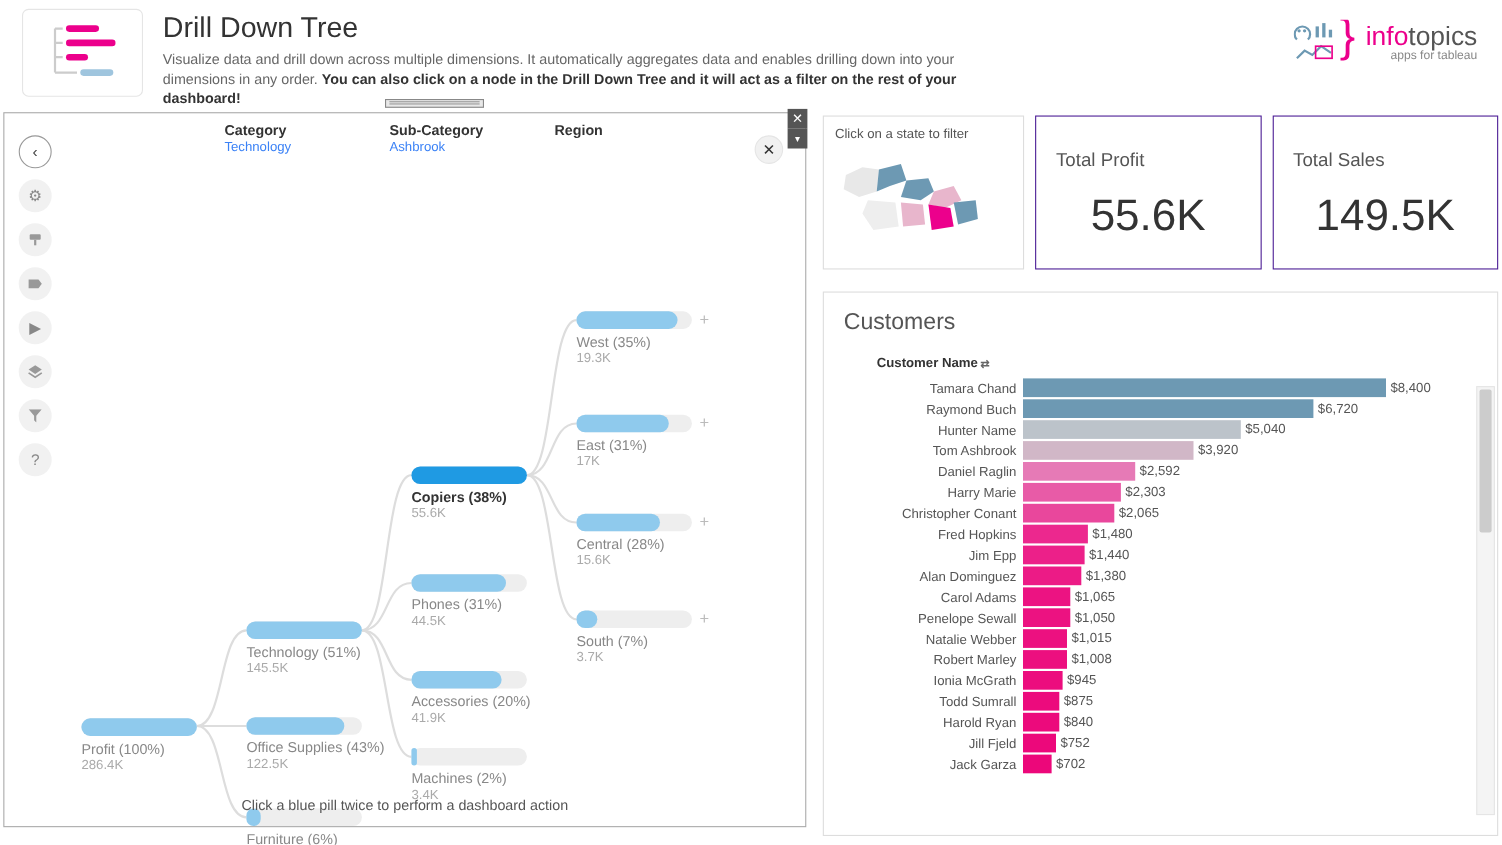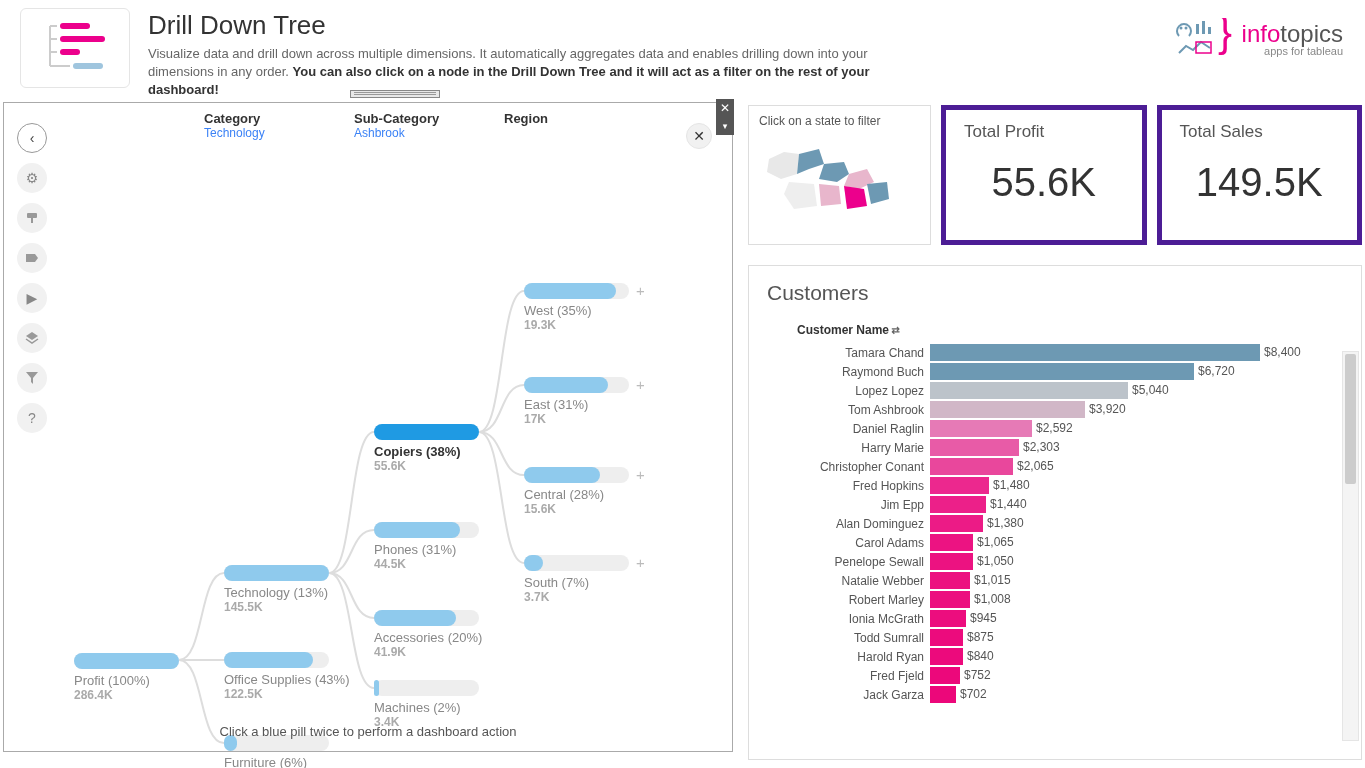--- a/index.html
+++ b/index.html
@@ -28,28 +28,28 @@
 .tree-headers{position:absolute;left:200px;top:8px;display:flex;gap:95px;font-size:13px}
 .tree-headers .hcol{width:130px}
 .tree-headers .hcol .hlabel{font-weight:700;color:#333}
 .tree-headers .hcol .hsub{color:#3b82f6;font-size:12px}
 .x-btn{position:absolute;right:20px;top:20px;width:26px;height:26px;border-radius:50%;background:#f1f1f1;border:1px solid #e5e5e5;display:flex;align-items:center;justify-content:center;font-size:14px;cursor:pointer;color:#333}
 .tree-svg{position:absolute;left:50px;top:60px;width:660px;height:540px}
 .pill{position:absolute;height:16px;border-radius:8px;background:#eee}
 .pill .fill{position:absolute;left:0;top:0;bottom:0;border-radius:8px}
 .node-label{position:absolute;font-size:13px;color:#888}
 .node-label.active{color:#333;font-weight:600}
-.node-label .val{display:block;font-size:12px;color:#aaa;font-weight:700}
+.node-label .val{display:block;font-size:12px;color:#aaa;font-weight:400}
 .expand{position:absolute;color:#bbb;font-size:15px;cursor:pointer}
 .tree-hint{position:absolute;bottom:12px;left:0;right:0;text-align:center;font-size:13px;color:#555}
 .right-top{position:absolute;left:745px;top:0;width:614px;height:140px;display:flex;gap:10px}
 .map-card{flex:0 0 183px;border:1px solid #ddd;padding:8px 10px}
 .map-card .mtitle{font-size:12px;color:#555;margin-bottom:6px}
 .map-svg{width:160px;height:90px}
-.kpi-card{flex:1;border:5px solid #4c1d95;padding:12px 18px}
+.kpi-card{flex:1;border:1px solid #4c1d95;padding:30px 18px}
 .kpi-card .klabel{font-size:17px;color:#555;font-weight:300;margin-bottom:18px}
 .kpi-card .kval{font-size:40px;font-weight:300;color:#333;text-align:center}
 .customers-panel{position:absolute;left:745px;top:160px;width:614px;height:495px;border:1px solid #ddd;padding:15px 18px}
 .customers-panel h2{font-size:21px;font-weight:300;color:#555;margin-bottom:18px}
 .chart-header{font-size:12px;font-weight:600;color:#333;padding-left:30px;margin-bottom:6px}
 .chart-header .sort-icon{display:inline-block;transform:rotate(90deg);font-size:10px;color:#666;margin-left:2px}
 .chart-rows{position:relative;height:390px;overflow:hidden}
 .crow{display:flex;align-items:center;height:19px;font-size:12px}
 .crow .name{width:163px;text-align:right;padding-right:6px;color:#555}
 .crow .bar-wrap{flex:1;position:relative;height:17px}
@@ -171,21 +171,21 @@
       </svg>
 
       <div class="pill" style="left:20px;top:490px;width:105px">
           <div class="fill" style="width:100%;background:#8fcaed"></div>
         </div>
       <div class="node-label" style="left:20px;top:510px"><span>Profit (100%)</span><span class="val">286.4K</span></div>
 
       <div class="pill" style="left:170px;top:402px;width:105px">
           <div class="fill" style="width:100%;background:#8fcaed"></div>
         </div>
-      <div class="node-label" style="left:170px;top:422px"><span>Technology (13%)</span><span class="val">145.5K</span></div>
+      <div class="node-label" style="left:170px;top:422px"><span>Technology (51%)</span><span class="val">145.5K</span></div>
 
       <div class="pill" style="left:170px;top:489px;width:105px">
           <div class="fill" style="width:85%;background:#8fcaed"></div>
         </div>
       <div class="node-label" style="left:170px;top:509px"><span>Office Supplies (43%)</span><span class="val">122.5K</span></div>
 
       <div class="pill" style="left:170px;top:572px;width:105px">
           <div class="fill" style="width:12%;background:#8fcaed"></div>
         </div>
       <div class="node-label" style="left:170px;top:592px"><span>Furniture (6%)</span></div>
@@ -276,21 +276,21 @@
           </div>
         </div>
         <div class="crow">
           <div class="name">Raymond Buch</div>
           <div class="bar-wrap">
             <div class="bar" style="width:264px;background:#6d99b3"></div>
             <div class="barval" style="left:268px">$6,720</div>
           </div>
         </div>
         <div class="crow">
-          <div class="name">Lopez Lopez</div>
+          <div class="name">Hunter Name</div>
           <div class="bar-wrap">
             <div class="bar" style="width:198px;background:#bcc3ca"></div>
             <div class="barval" style="left:202px">$5,040</div>
           </div>
         </div>
         <div class="crow">
           <div class="name">Tom Ashbrook</div>
           <div class="bar-wrap">
             <div class="bar" style="width:155px;background:#d1b7c7"></div>
             <div class="barval" style="left:159px">$3,920</div>
@@ -381,21 +381,21 @@
           </div>
         </div>
         <div class="crow">
           <div class="name">Harold Ryan</div>
           <div class="bar-wrap">
             <div class="bar" style="width:33px;background:#ec0a7c"></div>
             <div class="barval" style="left:37px">$840</div>
           </div>
         </div>
         <div class="crow">
-          <div class="name">Fred Fjeld</div>
+          <div class="name">Jill Fjeld</div>
           <div class="bar-wrap">
             <div class="bar" style="width:30px;background:#ec087b"></div>
             <div class="barval" style="left:34px">$752</div>
           </div>
         </div>
         <div class="crow">
           <div class="name">Jack Garza</div>
           <div class="bar-wrap">
             <div class="bar" style="width:26px;background:#ec077a"></div>
             <div class="barval" style="left:30px">$702</div>

